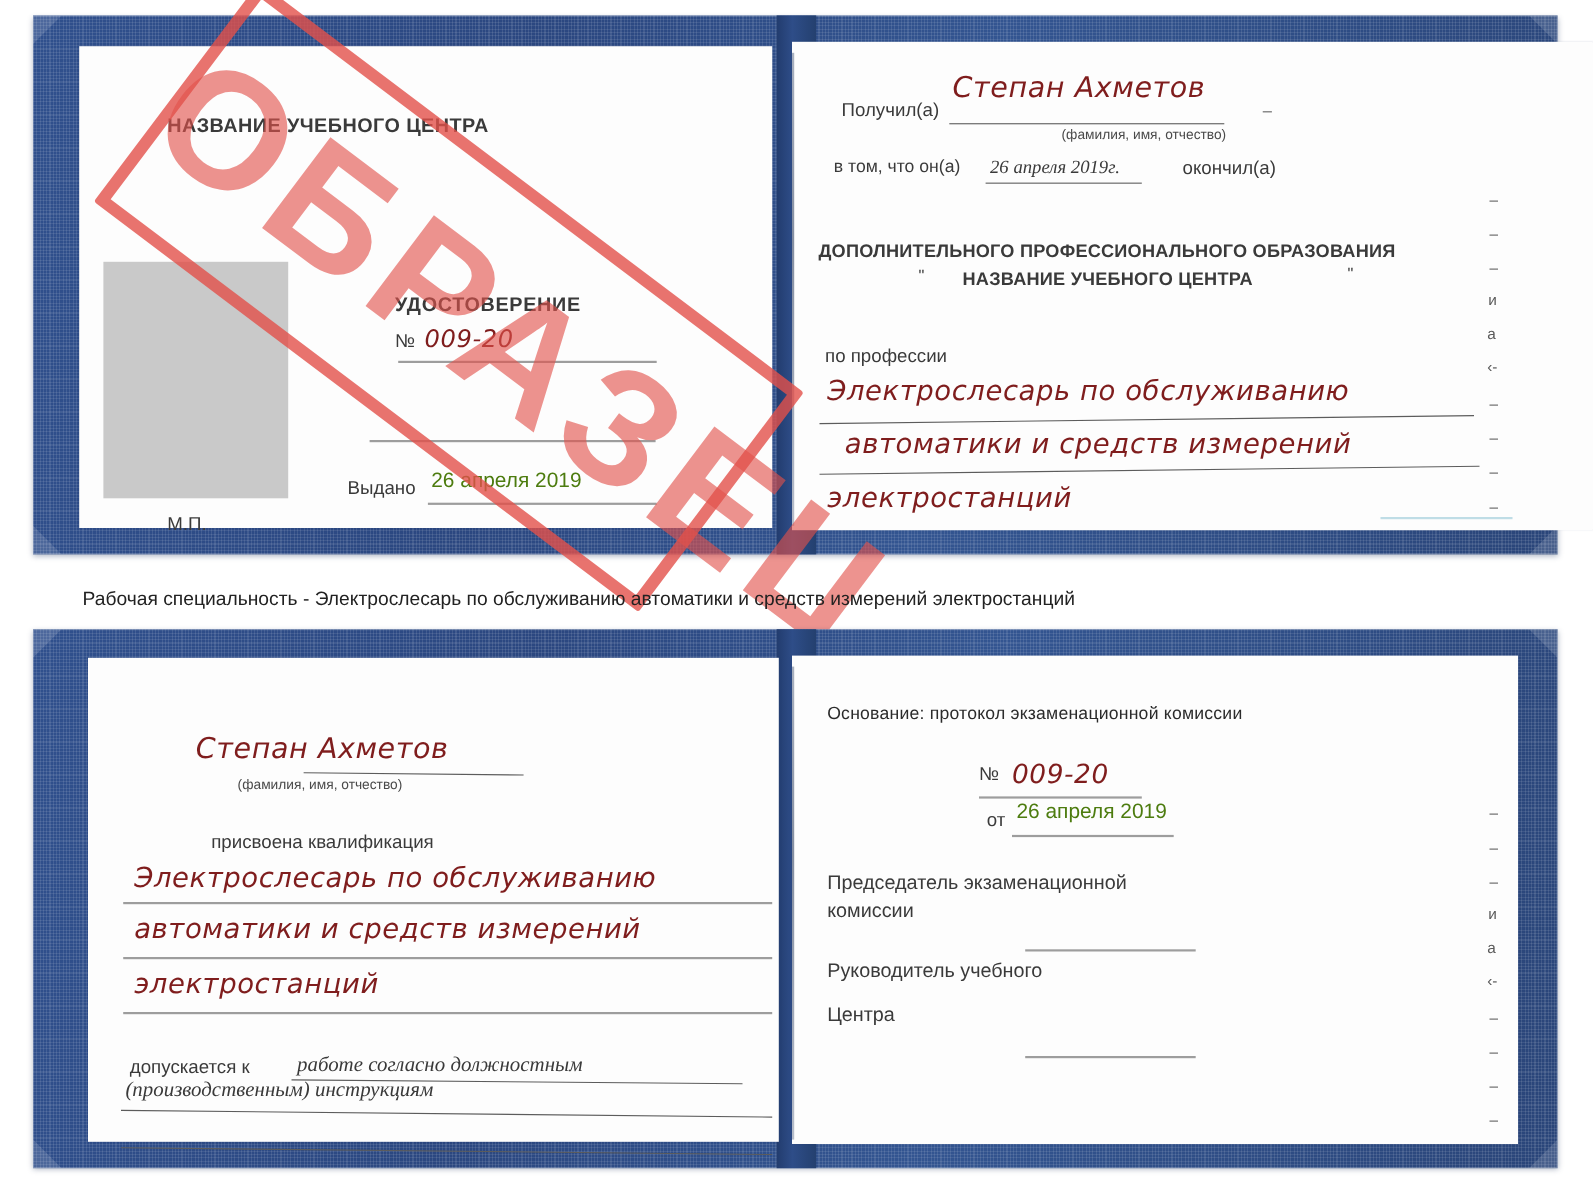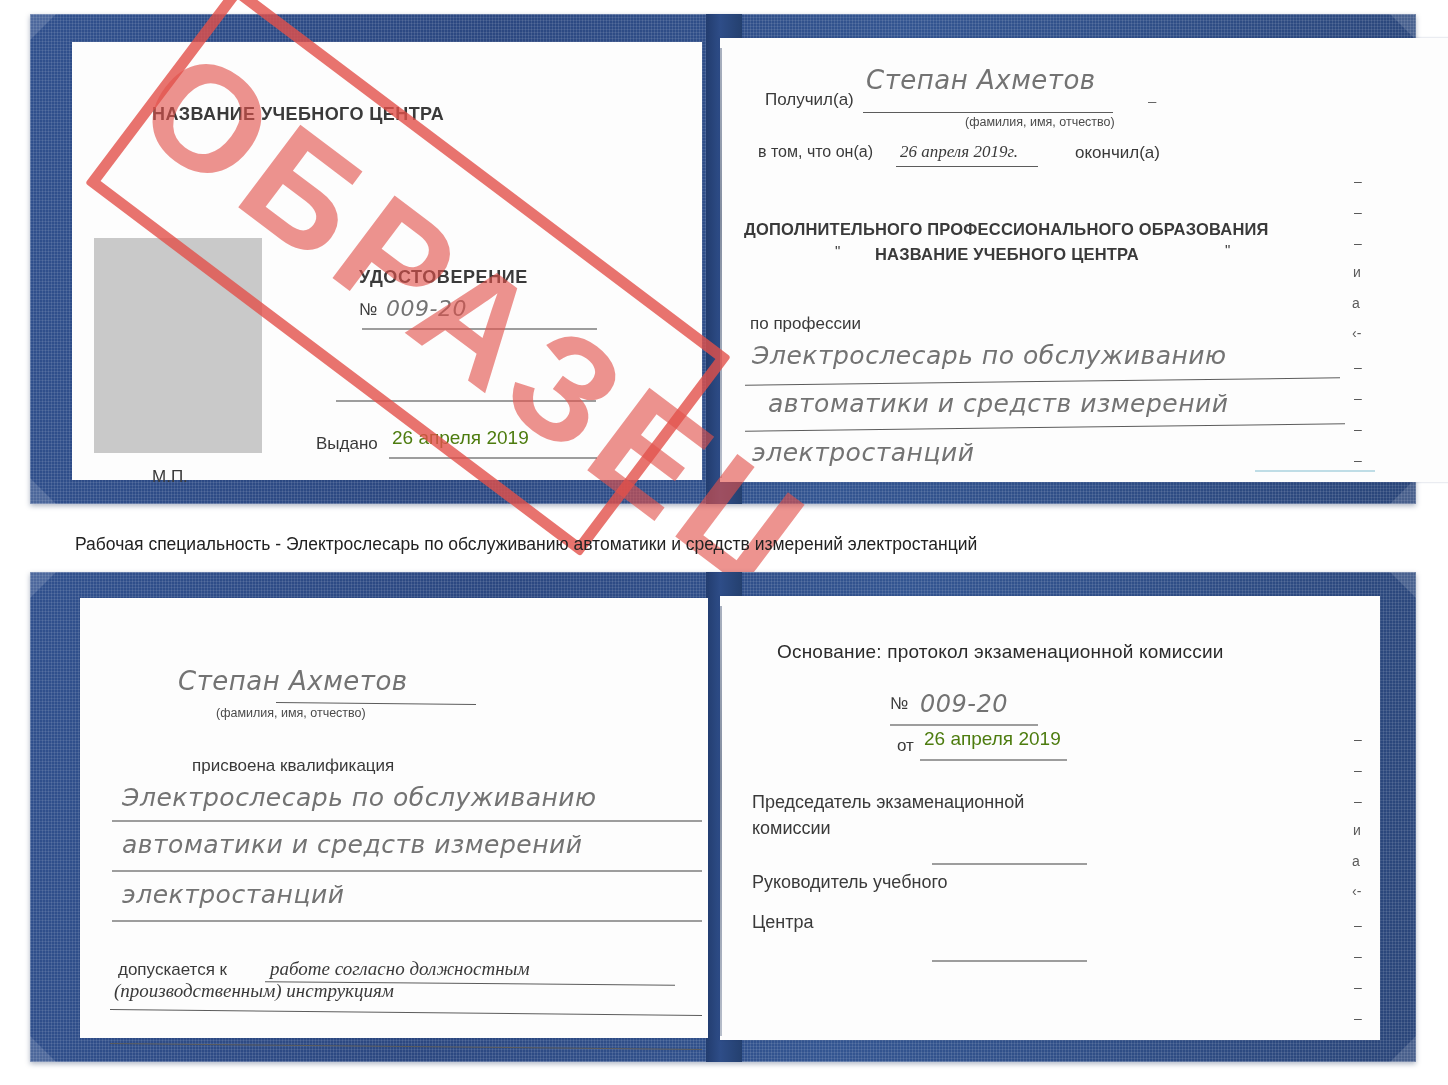--- a/index.html
+++ b/index.html
@@ -50,21 +50,21 @@
   .gutter{
     position:absolute;width:2px;
     background:linear-gradient(180deg,#9aa3b4,#6e7a90 40%,#aab2c1);
     opacity:.85;
   }
 
   
   .t{position:absolute;white-space:nowrap;color:#3a3a3a;}
   .t.blk{color:#4d7c0f;}
   .hand{
-    color:#737373;
+    color:#7f1d1d;
     font-family:"DejaVu Sans",sans-serif;
     font-style:italic;
     letter-spacing:.5px;
   }
   .ital{
     font-family:"Liberation Serif","DejaVu Serif",serif;
     font-style:italic;color:#3a3a3a;
   }
   .rule{position:absolute;background:#9d9d9d;height:2px;}
   .rule.dark{background:#5c5c5c;height:1px;}
@@ -227,21 +227,21 @@
     <div class="rule dark" style="left:185px;top:385px;width:410px;transform:rotate(0.5deg);"></div>
     <div class="t ital" style="left:34px;top:382px;font-size:19px;">(производственным) инструкциям</div>
     <div class="rule dark" style="left:30px;top:414px;width:592px;transform:rotate(0.6deg);"></div>
     <div class="rule dark" style="left:30px;top:448px;width:592px;transform:rotate(0.6deg);"></div>
   </div>
 
   <div class="page right" style="left:690px;top:24px;width:660px;height:444px;">
 
     <div class="gutter" style="left:0px;top:10px;height:430px;"></div>
 
-    <div class="t" style="left:32px;top:45px;font-size:19px;letter-spacing:.2px;color:#2b2b2b;margin-left:25px;">Основание: протокол экзаменационной комиссии</div>
+    <div class="t" style="left:32px;top:45px;font-size:16px;letter-spacing:.2px;color:#2b2b2b;">Основание: протокол экзаменационной комиссии</div>
 
     <div class="t" style="left:170px;top:98px;font-size:17px;">№</div>
     <div class="t hand" style="left:200px;top:94px;font-size:24px;">009-20</div>
     <div class="rule" style="left:170px;top:128px;width:148px;"></div>
 
     <div class="t" style="left:177px;top:140px;font-size:17px;">от</div>
     <div class="t blk" style="left:204px;top:132px;font-size:19px;">26 апреля 2019</div>
     <div class="rule" style="left:200px;top:163px;width:147px;"></div>
 
     <div class="t" style="left:32px;top:196px;font-size:18px;">Председатель экзаменационной</div>

